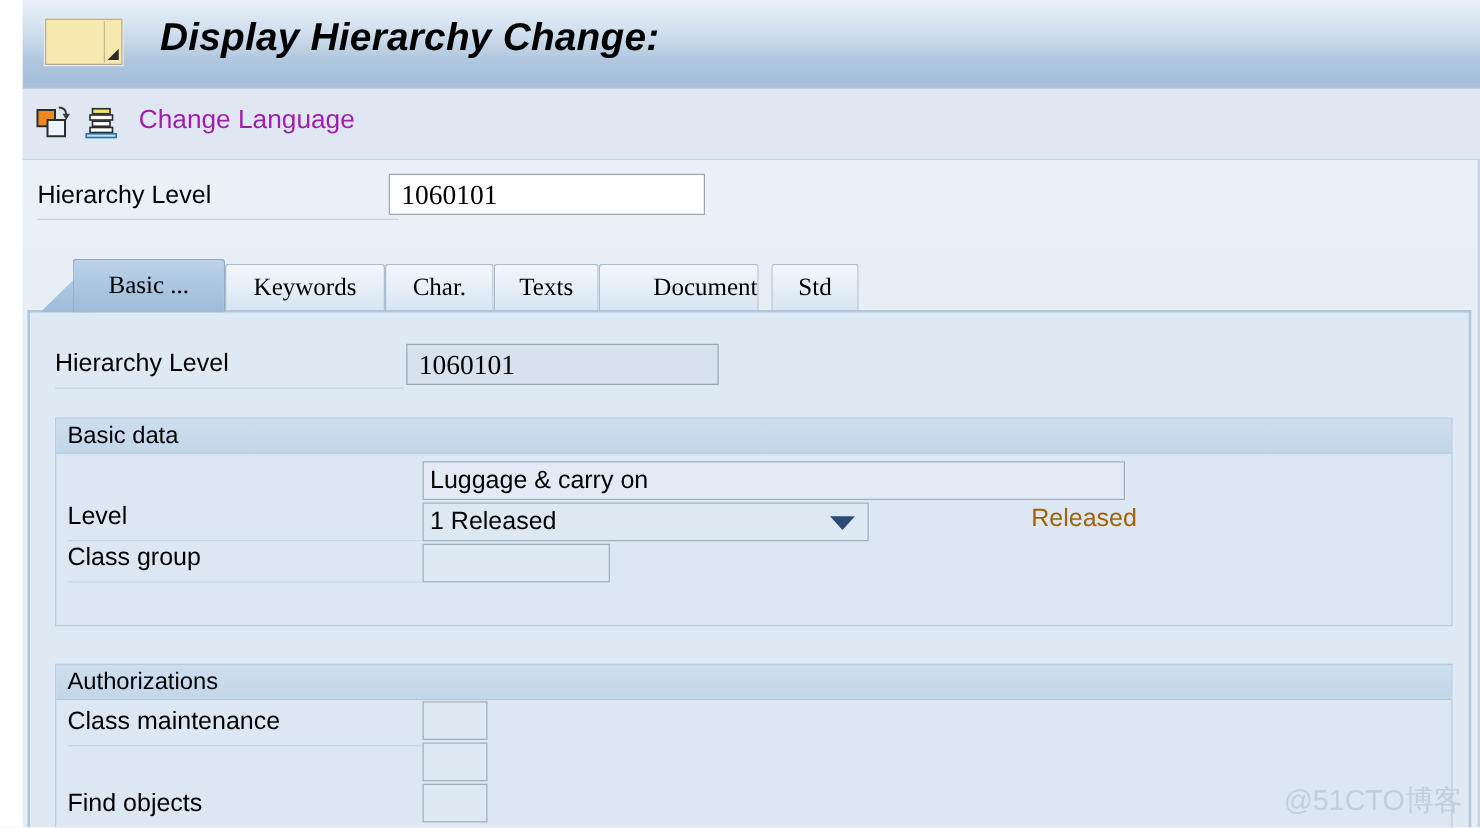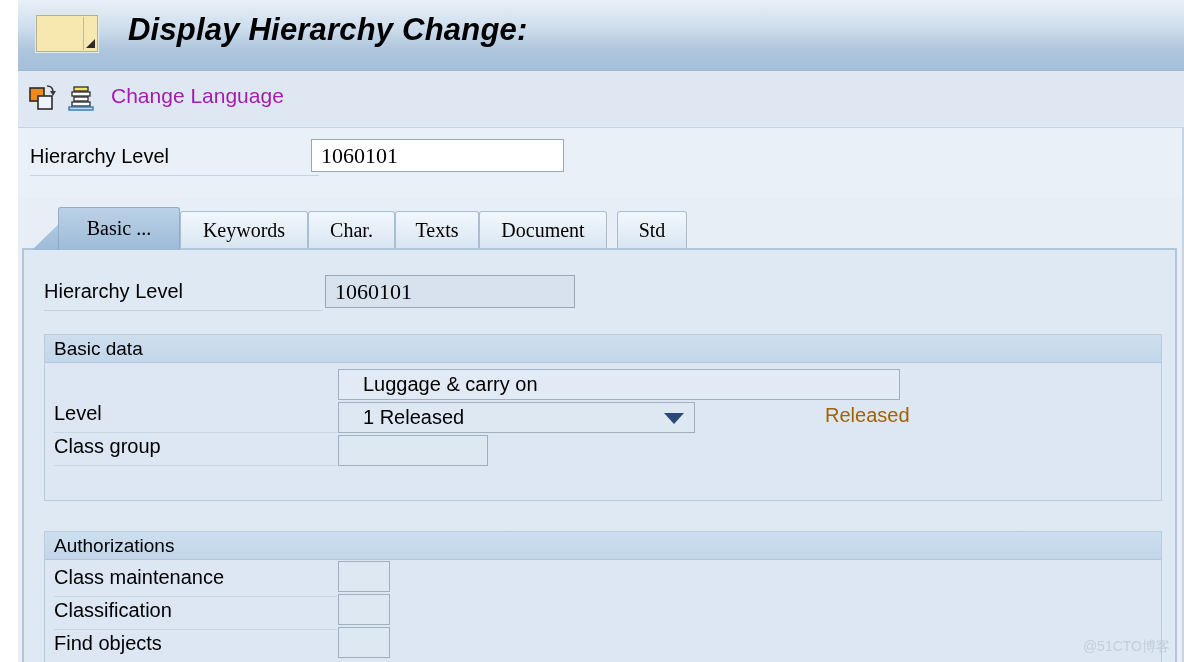--- a/index.html
+++ b/index.html
@@ -291,21 +291,21 @@
   }
 
   .field {
     position: absolute;
     background: #dde8f3;
     border: 1px solid #9fafbe;
     box-sizing: border-box;
     font-size: 20px;
     color: #000;
     line-height: 29px;
-    padding-left: 24px;
+    padding-left: 5px;
     white-space: nowrap;
     overflow: hidden;
   }
   .field.white { background: #e2ebf5; }
 
   .dropdown-arrow {
     position: absolute;
     width: 0;
     height: 0;
     border-left: 10px solid transparent;
@@ -318,21 +318,21 @@
     font-size: 20px;
     color: #a16207;
     white-space: nowrap;
   }
 
   
   .watermark {
     position: absolute;
     right: 14px;
     bottom: 6px;
-    font-size: 14px;
+    font-size: 23px;
     color: #c2cedb;
     white-space: nowrap;
     z-index: 20;
   }
 
   .right-edge {
     position: absolute;
     right: 0;
     top: 128px;
     width: 2px;
@@ -389,21 +389,21 @@
     <div class="sel-underline"></div>
     <div class="sel-input">1060101</div>
   </div>
 
   <div class="tabstrip">
     <div class="tab-lead"></div>
     <div class="tab active" style="left:40px;  width:122px;">Basic ...</div>
     <div class="tab" style="left:162px; width:128px;">Keywords</div>
     <div class="tab" style="left:290px; width:87px;">Char.</div>
     <div class="tab" style="left:377px; width:84px;">Texts</div>
-    <div class="tab" style="left:461px; width:128px;">Document</div>
+    <div class="tab" style="left:461px; width:128px;text-align:right;">Document</div>
     <div class="tab" style="left:599px; width:70px;">Std</div>
   </div>
 
   <div class="panel">
 
     <div class="panel-label">Hierarchy Level</div>
     <div class="panel-underline"></div>
     <div class="panel-input">1060101</div>
 
     <div class="group" style="left:20px; top:84px; width:1118px; height:167px;">
@@ -432,24 +432,20 @@
       <div class="group-header">
         <span>Authorizations</span>
       </div>
 
       <div class="frow" style="top:32px; width:1116px;">
         <div class="flabel">Class maintenance</div>
         <div class="fline"></div>
       </div>
       <div class="field" style="left:293px; top:29px; width:52px; height:31px;"></div>
 
-      <div class="frow" style="top:65px; width:1116px;">
-        <div class="flabel">Classification</div>
-        <div class="fline"></div>
-      </div>
       <div class="field" style="left:293px; top:62px; width:52px; height:31px;"></div>
 
       <div class="frow" style="top:98px; width:1116px;">
         <div class="flabel">Find objects</div>
       </div>
       <div class="field" style="left:293px; top:95px; width:52px; height:31px;"></div>
     </div>
 
   </div>
 

